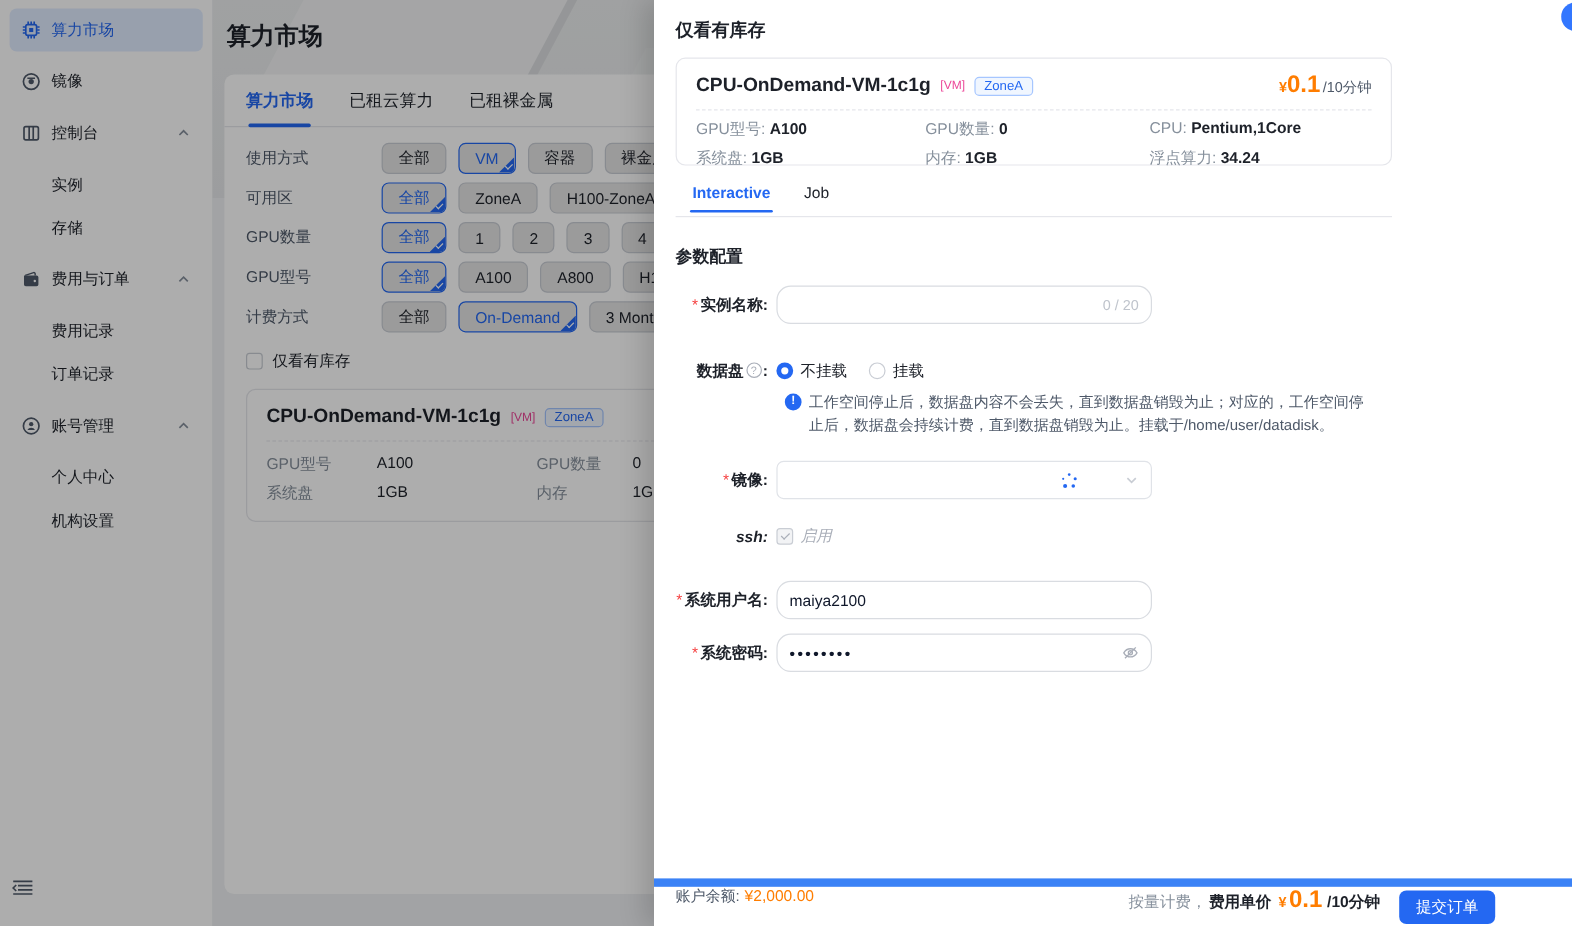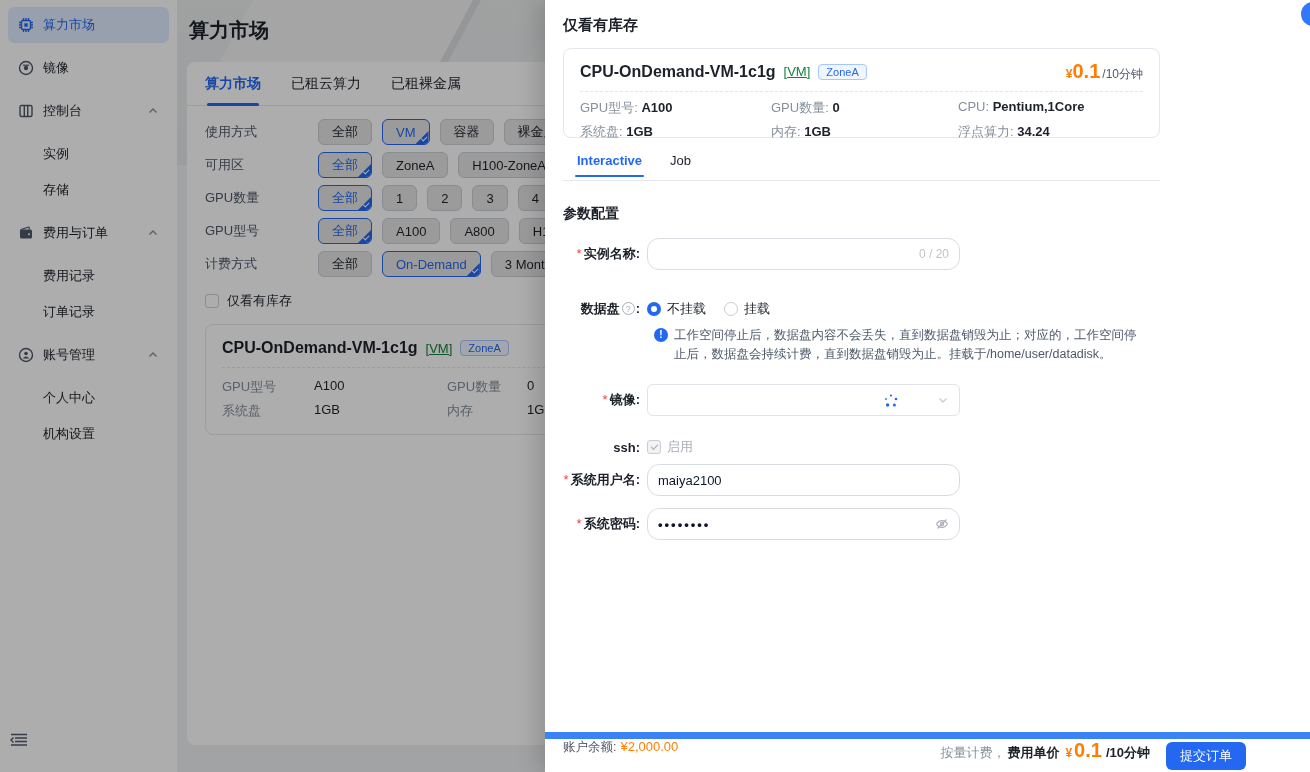--- a/index.html
+++ b/index.html
@@ -44,21 +44,21 @@
   .fbtn.sel { border-color:#2468f2; color:#2468f2; }
   .corner { position:absolute; right:0; bottom:0; width:13px; height:13px; background:#2468f2; clip-path:polygon(100% 0,100% 100%,0 100%); }
   .corner::after { content:''; position:absolute; right:2px; bottom:4px; width:5px; height:3px; border-left:1.5px solid #fff; border-bottom:1.5px solid #fff; transform:rotate(-45deg); }
 
   .stock-row { display:flex; align-items:center; gap:8px; padding:8px 18px 0 18px; }
   .cbox { width:14px; height:14px; border:1px solid #c9cdd4; border-radius:3px; background:#fff; cursor:pointer; }
 
   .pcard { margin:14px 18px 0 18px; width:688px; border:1px solid #e5e6eb; border-radius:8px; padding:14px 16px; background:#fff; }
   .pcard-head { display:flex; align-items:center; gap:8px; }
   .pname { font-size:16px; font-weight:bold; color:#1d2129; }
-  .ptag { color:#15803d; font-size:13px;text-decoration:underline; }
+  .ptag { color:#ec4899; font-size:10px; }
   .zbadge { font-size:11px; color:#2468f2; background:#f0f6ff; border:1px solid #a6c6ff; border-radius:4px; padding:1px 7px; }
   .pdiv { border-top:1px dashed #e5e6eb; margin:10px 0; }
   .prow { display:flex; margin-top:6px; font-size:13px; }
   .prow .l { width:92px; color:#86909c; }
   .prow .v { width:133px; color:#1d2129; }
   .prow .l2 { width:80px; color:#86909c; }
   .prow .v2 { color:#1d2129; }
 
   
   #mask { position:absolute; left:0; top:0; width:545px; height:772px; background:rgba(0,0,0,0.32); z-index:5; }
@@ -432,21 +432,21 @@
             </svg>
         </span>
         <span class="chevd">
           <svg width="12" height="12" viewBox="0 0 12 12" fill="none" stroke="currentColor" stroke-width="1.4">
               <path d="M2.5 4.5 6 8l3.5-3.5"></path>
             </svg>
         </span>
       </div>
     </div>
 
-    <div class="frow" style="margin-bottom:8px;">
+    <div class="frow" style="margin-bottom:28px;font-style:italic;">
       <span class="flabel">ssh:</span>
       <span class="cb checked"></span>
       <span class="dis-label">启用</span>
     </div>
 
     <div class="frow" style="margin-bottom:12px;">
       <span class="flabel"><span class="req">*</span><span>系统用户名:</span></span>
       <div class="inp">
         <input value="maiya2100" style="">
       </div>

